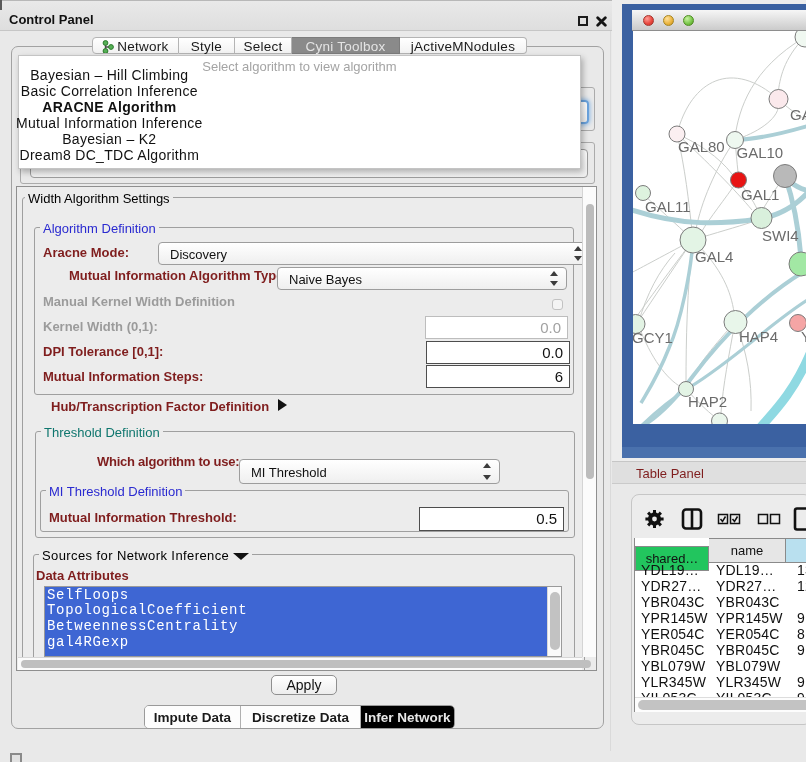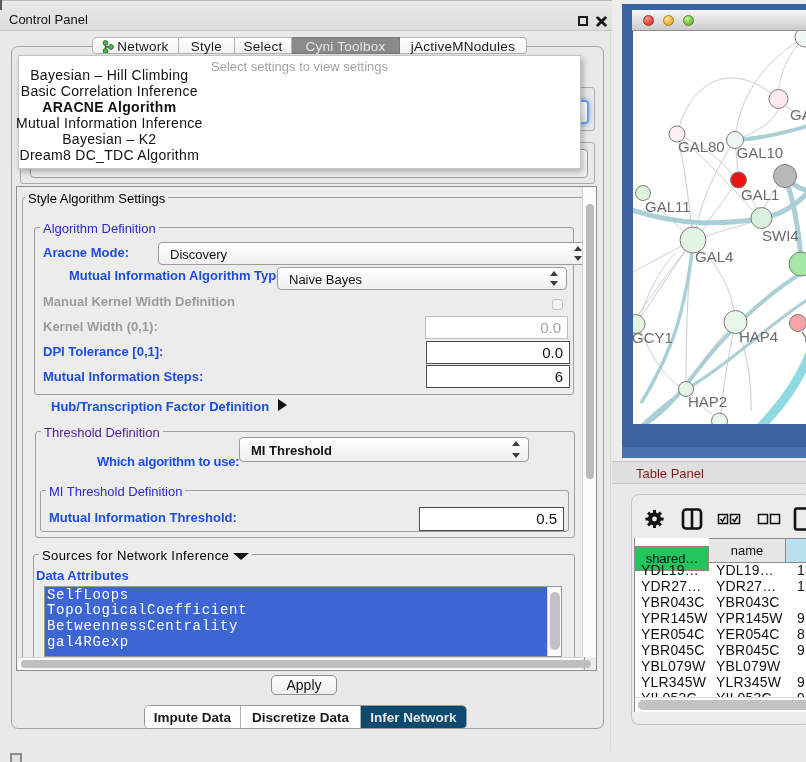--- a/index.html
+++ b/index.html
@@ -2,31 +2,31 @@
 <html><head>
 <meta charset="utf-8">
 <style>
 html,body{margin:0;padding:0;width:806px;height:762px;overflow:hidden;background:#e9e9e9;
 font-family:"Liberation Sans",sans-serif;}
 *{box-sizing:border-box;}
 .abs{position:absolute;}
 #stage{position:relative;width:806px;height:762px;}
 
 #titlebar{left:0;top:0;width:612px;height:31px;background:linear-gradient(#e9e9e9,#dedede);
-border-top:1px solid #b8b8b8;border-bottom:1px solid #c6c6c6;}
+border-top:1px solid #b8b8b8;border-bottom:1px solid #c6c6c6;font-weight:bold;}
 #titlebar .t{position:absolute;left:9px;top:11px;font-size:13px;color:#111;}
 
 .mtabs{top:37px;height:33px;display:flex;font-size:13.5px;letter-spacing:0.25px;color:#1a1a1a;}
 .mtab{height:17px;line-height:17px;text-align:center;background:linear-gradient(#ffffff,#f2f2f2);
 border-top:1px solid #b4b4b4;border-bottom:1px solid #b4b4b4;border-right:1px solid #b4b4b4;}
 
 .grp{position:absolute;border:1px solid #9f9f9f;border-radius:3px;}
 .grp>b{position:absolute;top:-7px;left:5px;background:#ececec;padding:0 3px;font-size:13px;
 line-height:15px;font-weight:normal;white-space:nowrap;}
-.lbl{position:absolute;font-size:13px;font-weight:bold;color:#1d4ed8;white-space:nowrap;}
+.lbl{position:absolute;font-size:13px;font-weight:bold;color:#7f1d1d;white-space:nowrap;}
 .dlbl{position:absolute;font-size:13px;font-weight:bold;color:#9b9b9b;white-space:nowrap;}
 .tf{position:absolute;background:#fff;border:1px solid #4d4d4d;font-size:15px;color:#111;
 text-align:right;padding:0 6px;}
 .tfd{position:absolute;background:#fff;border:1px solid #bdbdbd;font-size:15px;color:#a2a2a2;
 text-align:right;padding:0 6px;}
 .cb{position:absolute;background:linear-gradient(#ffffff,#efefef);border:1px solid #9d9d9d;
 border-radius:4px;font-size:13px;color:#111;}
 .cb .tx{position:absolute;left:11px;top:50%;transform:translateY(-50%);white-space:nowrap;}
 .cb .up{position:absolute;right:8px;top:3px;width:0;height:0;
 border:4px solid transparent;border-top:none;border-bottom:5px solid #3c3c3c;}
@@ -64,21 +64,21 @@
 </div>
 
 <div class="abs" style="left:20px;top:87px;width:575px;height:44px;border:1px solid #ababab;border-radius:3px;"></div>
 <div class="abs" style="left:20px;top:142px;width:575px;height:42px;border:1px solid #ababab;border-radius:3px;"></div>
 <div class="cb" style="left:28px;top:100px;width:561px;height:24px;border:2px solid #6ba3dd;box-shadow:0 0 4px 1px #8cb9e6;"></div>
 <div class="cb" style="left:30px;top:149px;width:558px;height:29px;"></div>
 
 <div class="abs" id="scrollc" style="left:16px;top:186px;width:581px;height:485px;border:1px solid #8f8f8f;background:#ececec;overflow:hidden;">
 
   <div class="grp" style="left:5px;top:10px;width:563px;height:600px;">
-        <b style="left:2px;">Style Algorithm Settings</b>
+        <b style="left:2px;">Width Algorithm Settings</b>
       </div>
 
   <div class="grp" style="left:17px;top:40px;width:540px;height:168px;">
         <b style="color:#2a2ad0;">Algorithm Definition</b>
       </div>
   <div class="lbl" style="left:26px;top:58px;">Aracne Mode:</div>
   <div class="cb" style="left:117px;top:55px;width:433px;height:23px;margin-left:24px;">
         <span class="tx">Discovery</span>
         <i class="up"></i>
         <i class="dn"></i>
@@ -95,24 +95,24 @@
   <div class="tfd" style="left:408px;top:129px;width:143px;height:23px;line-height:21px;">0.0</div>
   <div class="lbl" style="left:26px;top:157px;">DPI Tolerance [0,1]:</div>
   <div class="tf" style="left:409px;top:154px;width:144px;height:23px;line-height:21px;">0.0</div>
   <div class="lbl" style="left:26px;top:182px;">Mutual Information Steps:</div>
   <div class="tf" style="left:409px;top:178px;width:144px;height:23px;line-height:21px;">6</div>
 
   <div class="lbl" style="left:34px;top:212px;">Hub/Transcription Factor Definition</div>
   <div class="abs" style="left:261px;top:212px;width:0;height:0;border:6.5px solid transparent;border-right:none;border-left:9.5px solid #111;"></div>
 
   <div class="grp" style="left:18px;top:244px;width:540px;height:107px;">
-        <b style="color:#4c1d95;">Threshold Definition</b>
+        <b style="color:#0f766e;">Threshold Definition</b>
       </div>
   <div class="lbl" style="left:80px;top:267px;letter-spacing:-0.25px;">Which algorithm to use:</div>
-  <div class="cb" style="left:222px;top:250px;width:290px;height:25px;font-weight:bold;">
+  <div class="cb" style="left:222px;top:272px;width:261px;height:25px;">
         <span class="tx">MI Threshold</span>
         <i class="up"></i>
         <i class="dn"></i>
       </div>
   <div class="grp" style="left:23px;top:303px;width:529px;height:42px;">
         <b style="color:#2a2ad0;">MI Threshold Definition</b>
       </div>
   <div class="lbl" style="left:32px;top:323px;">Mutual Information Threshold:</div>
   <div class="tf" style="left:402px;top:320px;width:145px;height:24px;line-height:22px;">0.5</div>
 
@@ -134,28 +134,28 @@
   <div class="abs" style="left:565px;top:0;width:16px;height:470px;background:#fbfbfb;border-left:1px solid #d4d4d4;"></div>
   <div class="abs" style="left:569px;top:17px;width:8px;height:275px;background:#bcbcbc;border-radius:4px;"></div>
 </div>
 
 <div class="abs" style="left:271px;top:675px;width:66px;height:20px;border:1px solid #8f8f8f;border-radius:5px;
 background:linear-gradient(#ffffff,#ededed);font-size:14px;text-align:center;line-height:19px;color:#111;">Apply</div>
 
 <div class="abs" style="left:144px;top:705px;height:24px;display:flex;border:1px solid #9a9a9a;border-radius:5px;overflow:hidden;font-size:13.5px;">
   <div style="width:96px;background:#fdfdfd;text-align:center;line-height:23px;border-right:1px solid #b0b0b0;font-weight:bold;color:#1a1a1a;">Impute Data</div>
   <div style="width:120px;background:#fdfdfd;text-align:center;line-height:23px;border-right:1px solid #b0b0b0;font-weight:bold;color:#1a1a1a;">Discretize Data</div>
-  <div style="width:105px;background:#0c4a6e;text-align:center;line-height:23px;color:#e7e7e7;font-weight:bold;">Infer Network</div>
+  <div style="width:93px;background:#000000;text-align:center;line-height:23px;color:#e7e7e7;font-weight:bold;">Infer Network</div>
 </div>
 
 <div class="abs" style="left:10px;top:753px;width:12px;height:12px;border:2px solid #8a8a8a;background:#e2e2e2;"></div>
 
 <div class="abs" style="left:18px;top:55px;width:563px;height:114px;background:#fff;border:1px solid #c4c4c4;
 box-shadow:2px 3px 6px rgba(0,0,0,0.28);z-index:40;font-size:13px;color:#111;">
-  <div style="position:absolute;top:3px;left:0;width:100%;text-align:center;color:#a4a4a4;">Select settings to view settings</div>
+  <div style="position:absolute;top:3px;left:0;width:100%;text-align:center;color:#a4a4a4;">Select algorithm to view algorithm</div>
   <div style="position:absolute;top:11px;left:-3px;line-height:16.1px;font-size:14px;letter-spacing:0.3px;text-align:center;">Bayesian – Hill Climbing<br>Basic Correlation Inference<br><b>ARACNE Algorithm</b><br>Mutual Information Inference<br>Bayesian – K2<br>Dream8 DC_TDC Algorithm</div>
 </div>
 
 <div class="abs" style="left:612px;top:0;width:194px;height:762px;background:#ededed;"></div>
 <div class="abs" style="left:610px;top:31px;width:1px;height:720px;background:#dadada;"></div>
 <div class="abs" style="left:612px;top:484px;width:194px;height:278px;background:#e9e9e9;"></div>
 
 <div class="abs" style="left:622px;top:4px;width:184px;height:443px;background:#3b61a1;"></div>
 <div class="abs" style="left:622px;top:447px;width:184px;height:11px;background:#4a71ad;"></div>
 <div class="abs" style="left:632px;top:10px;width:174px;height:21px;background:linear-gradient(#f6f6f6,#cbcbcb);border-bottom:1px solid #8e8e8e;">

